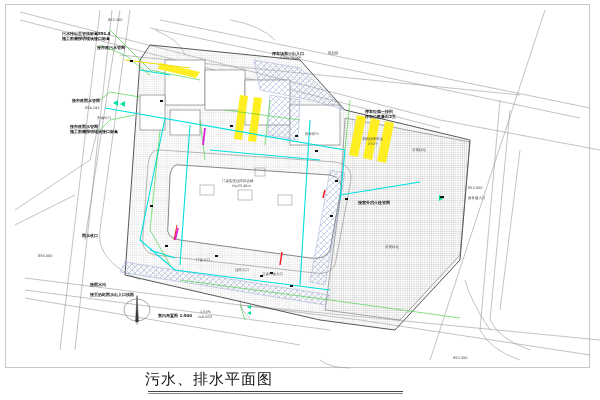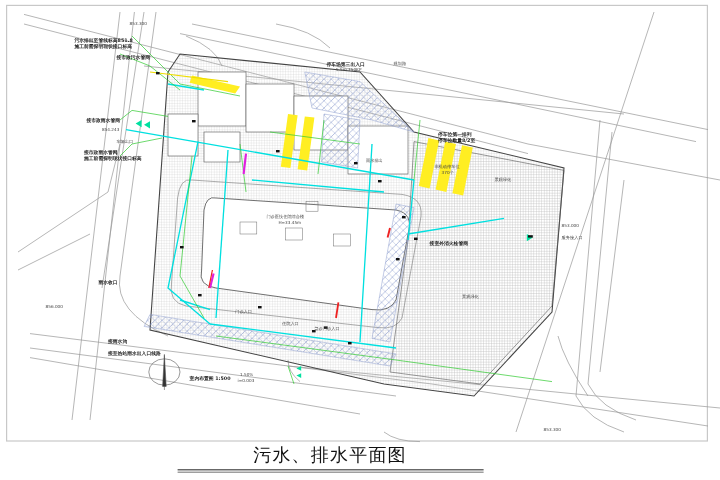--- a/index.html
+++ b/index.html
@@ -2,21 +2,21 @@
 <html><head>
 <meta charset="utf-8">
 <style>
   html,body{margin:0;padding:0;background:#fff;}
   body{width:600px;height:400px;position:relative;overflow:hidden;font-family:"DejaVu Sans",sans-serif;}
   #frame{position:absolute;left:5px;top:4px;width:585px;height:364px;border:1px solid #c8c8c8;box-sizing:border-box;}
   svg{position:absolute;left:0;top:0;}
   .lbl{position:absolute;font-size:4px;line-height:5px;color:#222;white-space:nowrap;font-family:"DejaVu Sans",sans-serif;}
   .lbl.b{font-weight:bold;}
   .lbl.sm{font-size:3.5px;color:#444;}
-  #title-wrap{position:absolute;left:145px;top:370px;width:260px;text-align:center;}
+  #title-wrap{position:absolute;left:145px;top:370px;width:260px;text-align:left;}
   #title{font-family:"DejaVu Sans",sans-serif;font-size:15px;color:#111;letter-spacing:1px;}
   #title-ul{margin:2px auto 0;width:255px;border-top:1px solid #444;border-bottom:1px solid #888;height:1px;}
 </style>
 </head>
 <body>
 
 <div id="frame"></div>
 
 <svg width="600" height="400" viewBox="0 0 600 400">
   <defs>

